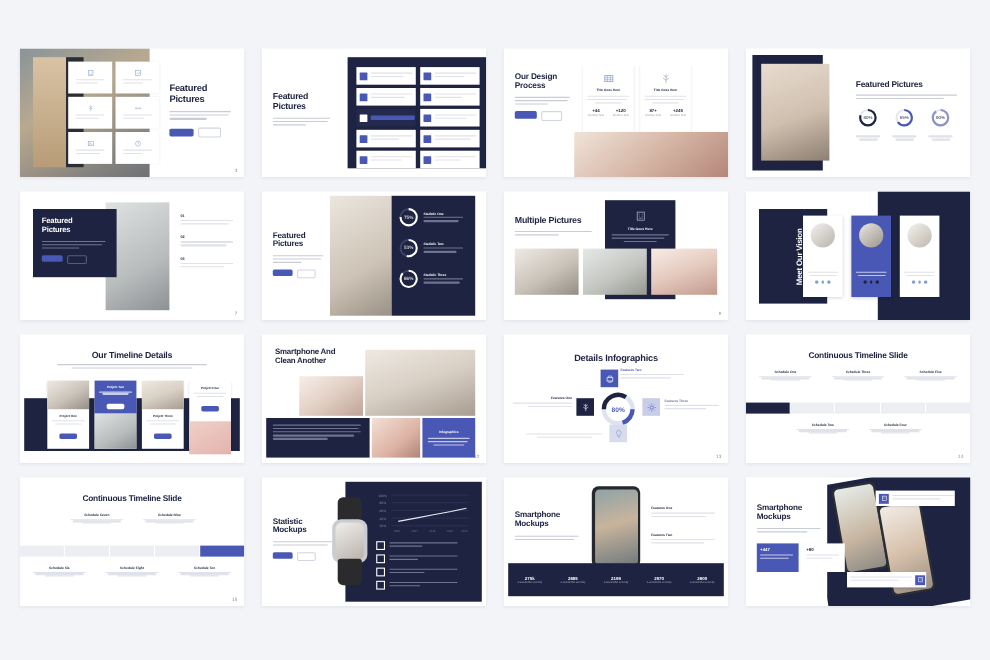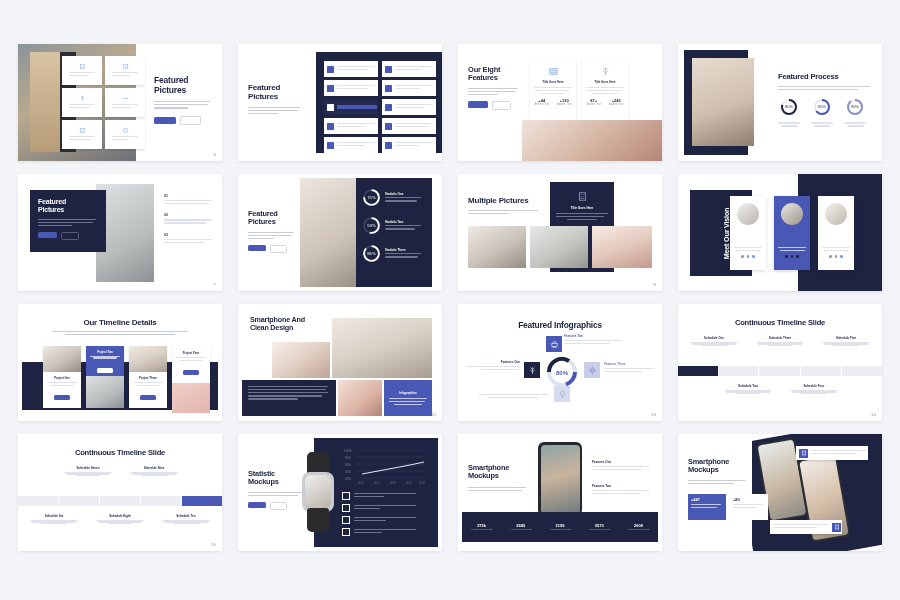--- a/index.html
+++ b/index.html
@@ -222,22 +222,22 @@
             <div class="ln lt" style="width:38px;"></div>
             <div class="ln lt" style="width:24px;"></div>
           </div>
         </div>
     </div>
     <div class="pg"></div>
   </div>
 
   <div class="slide">
     <div style="position:absolute;left:10px;top:22px;width:54px;">
-      <div class="h-title" style="font-size:7.5px;line-height:1.12;">Our Eight</div>
-      <div class="h-title" style="font-size:7.5px;line-height:1.12;">Features</div>
+      <div class="h-title" style="font-size:7.5px;line-height:1.12;">Our Design</div>
+      <div class="h-title" style="font-size:7.5px;line-height:1.12;">Process</div>
       <div style="margin-top:5px;">
         <div class="ln" style="width:50px;"></div>
           <div class="ln" style="width:48px;"></div>
           <div class="ln" style="width:30px;"></div>
       </div>
       <div style="margin-top:6px;display:flex;gap:4px;">
         <div class="btn p" style="width:20px;height:6.5px;"></div>
         <div class="btn g" style="width:17px;height:6.5px;"></div>
       </div>
     </div>
@@ -285,21 +285,21 @@
       </div>
     </div>
     <div class="img3" style="position:absolute;left:64px;top:76px;width:140px;height:41px;"></div>
     <div class="pg"></div>
   </div>
 
   <div class="slide">
     <div class="navy" style="position:absolute;left:6px;top:6px;width:64px;height:105px;"></div>
     <div class="img2" style="position:absolute;left:14px;top:14px;width:62px;height:88px;"></div>
     <div style="position:absolute;left:100px;top:28px;width:96px;">
-      <div class="h-title" style="font-size:7.6px;">Featured Process</div>
+      <div class="h-title" style="font-size:7.6px;">Featured Pictures</div>
       <div style="margin-top:5px;">
         <div class="ln" style="width:92px;"></div>
           <div class="ln" style="width:80px;"></div>
       </div>
       <div style="margin-top:8px;display:flex;gap:11px;">
         <div style="text-align:center;">
           <svg width="18" height="18" viewBox="0 0 36 36">
             <circle cx="18" cy="18" r="14" fill="none" stroke="#e6e8ee" stroke-width="4"></circle>
             <circle cx="18" cy="18" r="14" fill="none" stroke="#1d2340" stroke-width="4" stroke-dasharray="70 88" transform="rotate(-90 18 18)"></circle>
             <text x="18" y="20" font-size="8" text-anchor="middle" fill="#1d2340">80%</text>
@@ -563,21 +563,21 @@
         </div>
         <div style="height:30px;margin-top:4px;background:linear-gradient(150deg,#f0cfc9,#e2b4ad);"></div>
       </div>
     </div>
     <div class="pg"></div>
   </div>
 
   <div class="slide">
     <div style="position:absolute;left:12px;top:12px;width:70px;">
       <div class="h-title" style="font-size:7.2px;line-height:1.15;">Smartphone And</div>
-      <div class="h-title" style="font-size:7.2px;line-height:1.15;">Clean Design</div>
+      <div class="h-title" style="font-size:7.2px;line-height:1.15;">Clean Another</div>
     </div>
     <div class="img8" style="position:absolute;left:34px;top:38px;width:58px;height:36px;"></div>
     <div class="img5" style="position:absolute;left:94px;top:14px;width:100px;height:60px;"></div>
     <div class="navy" style="position:absolute;left:4px;top:76px;width:94px;height:36px;padding:6px;box-sizing:border-box;">
       <div class="ln w" style="width:80px;"></div>
         <div class="ln w" style="width:78px;"></div>
         <div class="ln w" style="width:80px;"></div>
         <div class="ln w" style="width:74px;"></div>
         <div class="ln w" style="width:50px;"></div>
     </div>
@@ -587,21 +587,21 @@
       <div style="margin-top:3px;">
           <div class="ln" style="width:38px;background:#c3c8e7;"></div>
           <div class="ln" style="width:36px;background:#c3c8e7;"></div>
           <div class="ln" style="width:28px;background:#c3c8e7;margin:0 auto;"></div>
         </div>
     </div>
     <div class="pg">12</div>
   </div>
 
   <div class="slide">
-    <div class="h-title" style="position:absolute;left:0;right:0;top:16px;text-align:center;font-size:8.4px;">Featured Infographics</div>
+    <div class="h-title" style="position:absolute;left:0;right:0;top:16px;text-align:center;font-size:8.4px;">Details Infographics</div>
     <svg style="position:absolute;left:84px;top:48px;" width="40" height="40" viewBox="0 0 40 40">
       <circle cx="20" cy="20" r="13" fill="none" stroke="#dfe2ef" stroke-width="4"></circle>
       <path d="M7 20a13 13 0 0 1 20-11" fill="none" stroke="#1d2340" stroke-width="4"></path>
       <path d="M33 20a13 13 0 0 1-9 12.4" fill="none" stroke="#4a58b5" stroke-width="4"></path>
       <text x="20" y="22.5" font-size="6" text-anchor="middle" fill="#4a58b5" font-weight="bold">80%</text>
     </svg>
     <div class="blue" style="position:absolute;left:88px;top:32px;width:16px;height:16px;display:flex;align-items:center;justify-content:center;">
       <svg width="9" height="9" viewBox="0 0 24 24">
           <rect x="5" y="9" width="14" height="8" fill="none" stroke="#fff" stroke-width="1.6"></rect>
           <path d="M8 9V5h8v4M8 17v3h8v-3" fill="none" stroke="#fff" stroke-width="1.4"></path>

